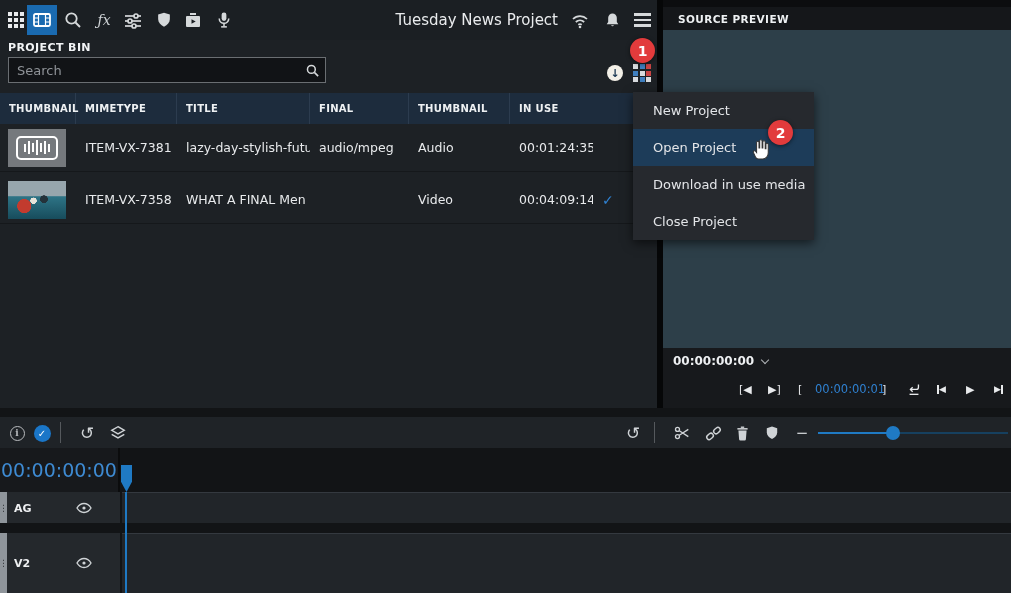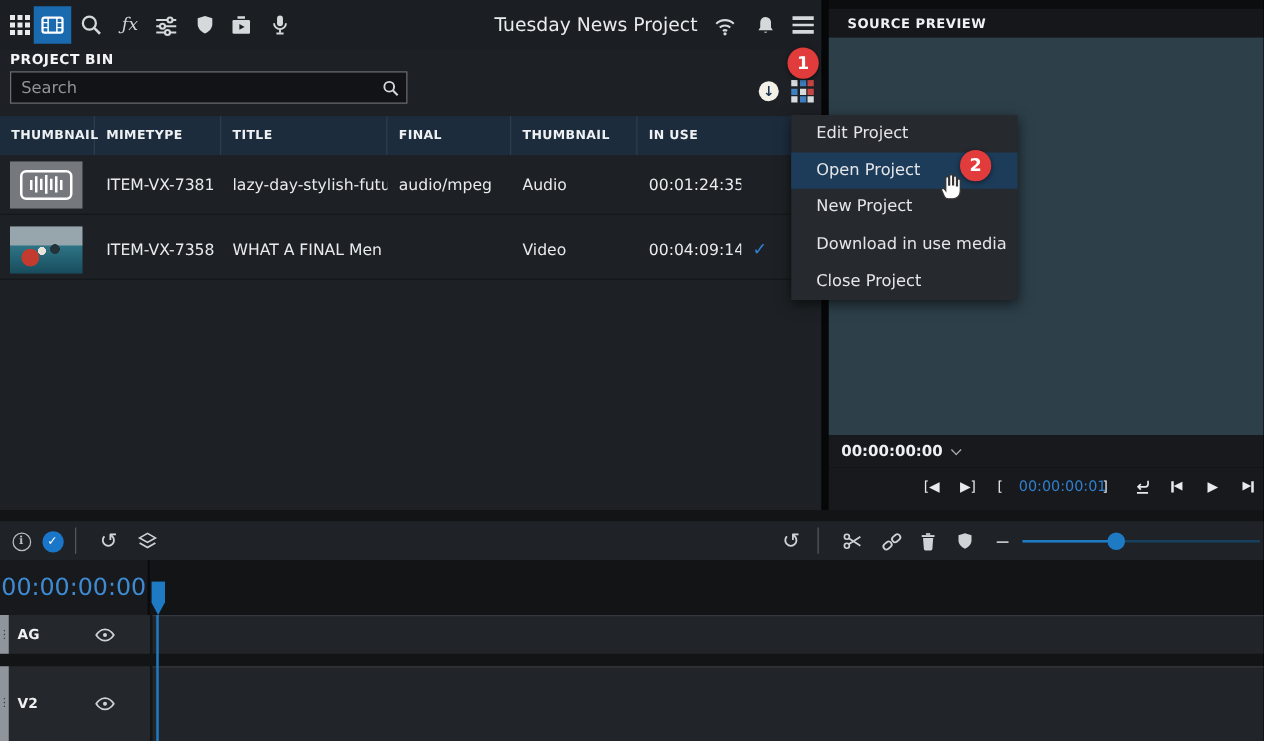--- a/index.html
+++ b/index.html
@@ -272,23 +272,22 @@
   </div>
 
   <div id="badge1" class="badge">
       <span>1</span>
     </div>
   <div id="badge2" class="badge">
       <span>2</span>
     </div>
 
   <div class="menu">
-    <div class="menu-item">Edit Project</div>
+    <div class="menu-item">New Project</div>
     <div class="menu-item active">Open Project</div>
-    <div class="menu-item">New Project</div>
     <div class="menu-item">Download in use media</div>
     <div class="menu-item">Close Project</div>
   </div>
 
   <div id="hand">
     <svg width="22" height="24" viewBox="0 0 24 26">
       <path d="M9.4 24c-1.9 0-3-1.1-3.6-2.6l-2.1-4.6c-.3-.7 0-1.5.7-1.8.6-.3 1.3 0 1.7.5l1.1 1.4V6c0-.8.6-1.4 1.3-1.4.8 0 1.3.6 1.3 1.4v6h.8V4.2c0-.8.6-1.4 1.3-1.4.8 0 1.3.6 1.3 1.4v7.6h.8V5.4c0-.8.6-1.4 1.3-1.4.8 0 1.3.6 1.3 1.4v7.3h.8V8c0-.8.5-1.4 1.2-1.4.8 0 1.3.6 1.3 1.4v9c0 3.8-2.4 7-6.2 7z" fill="#ffffff" stroke="#333" stroke-width="1.1"></path>
     </svg>
   </div>
 

